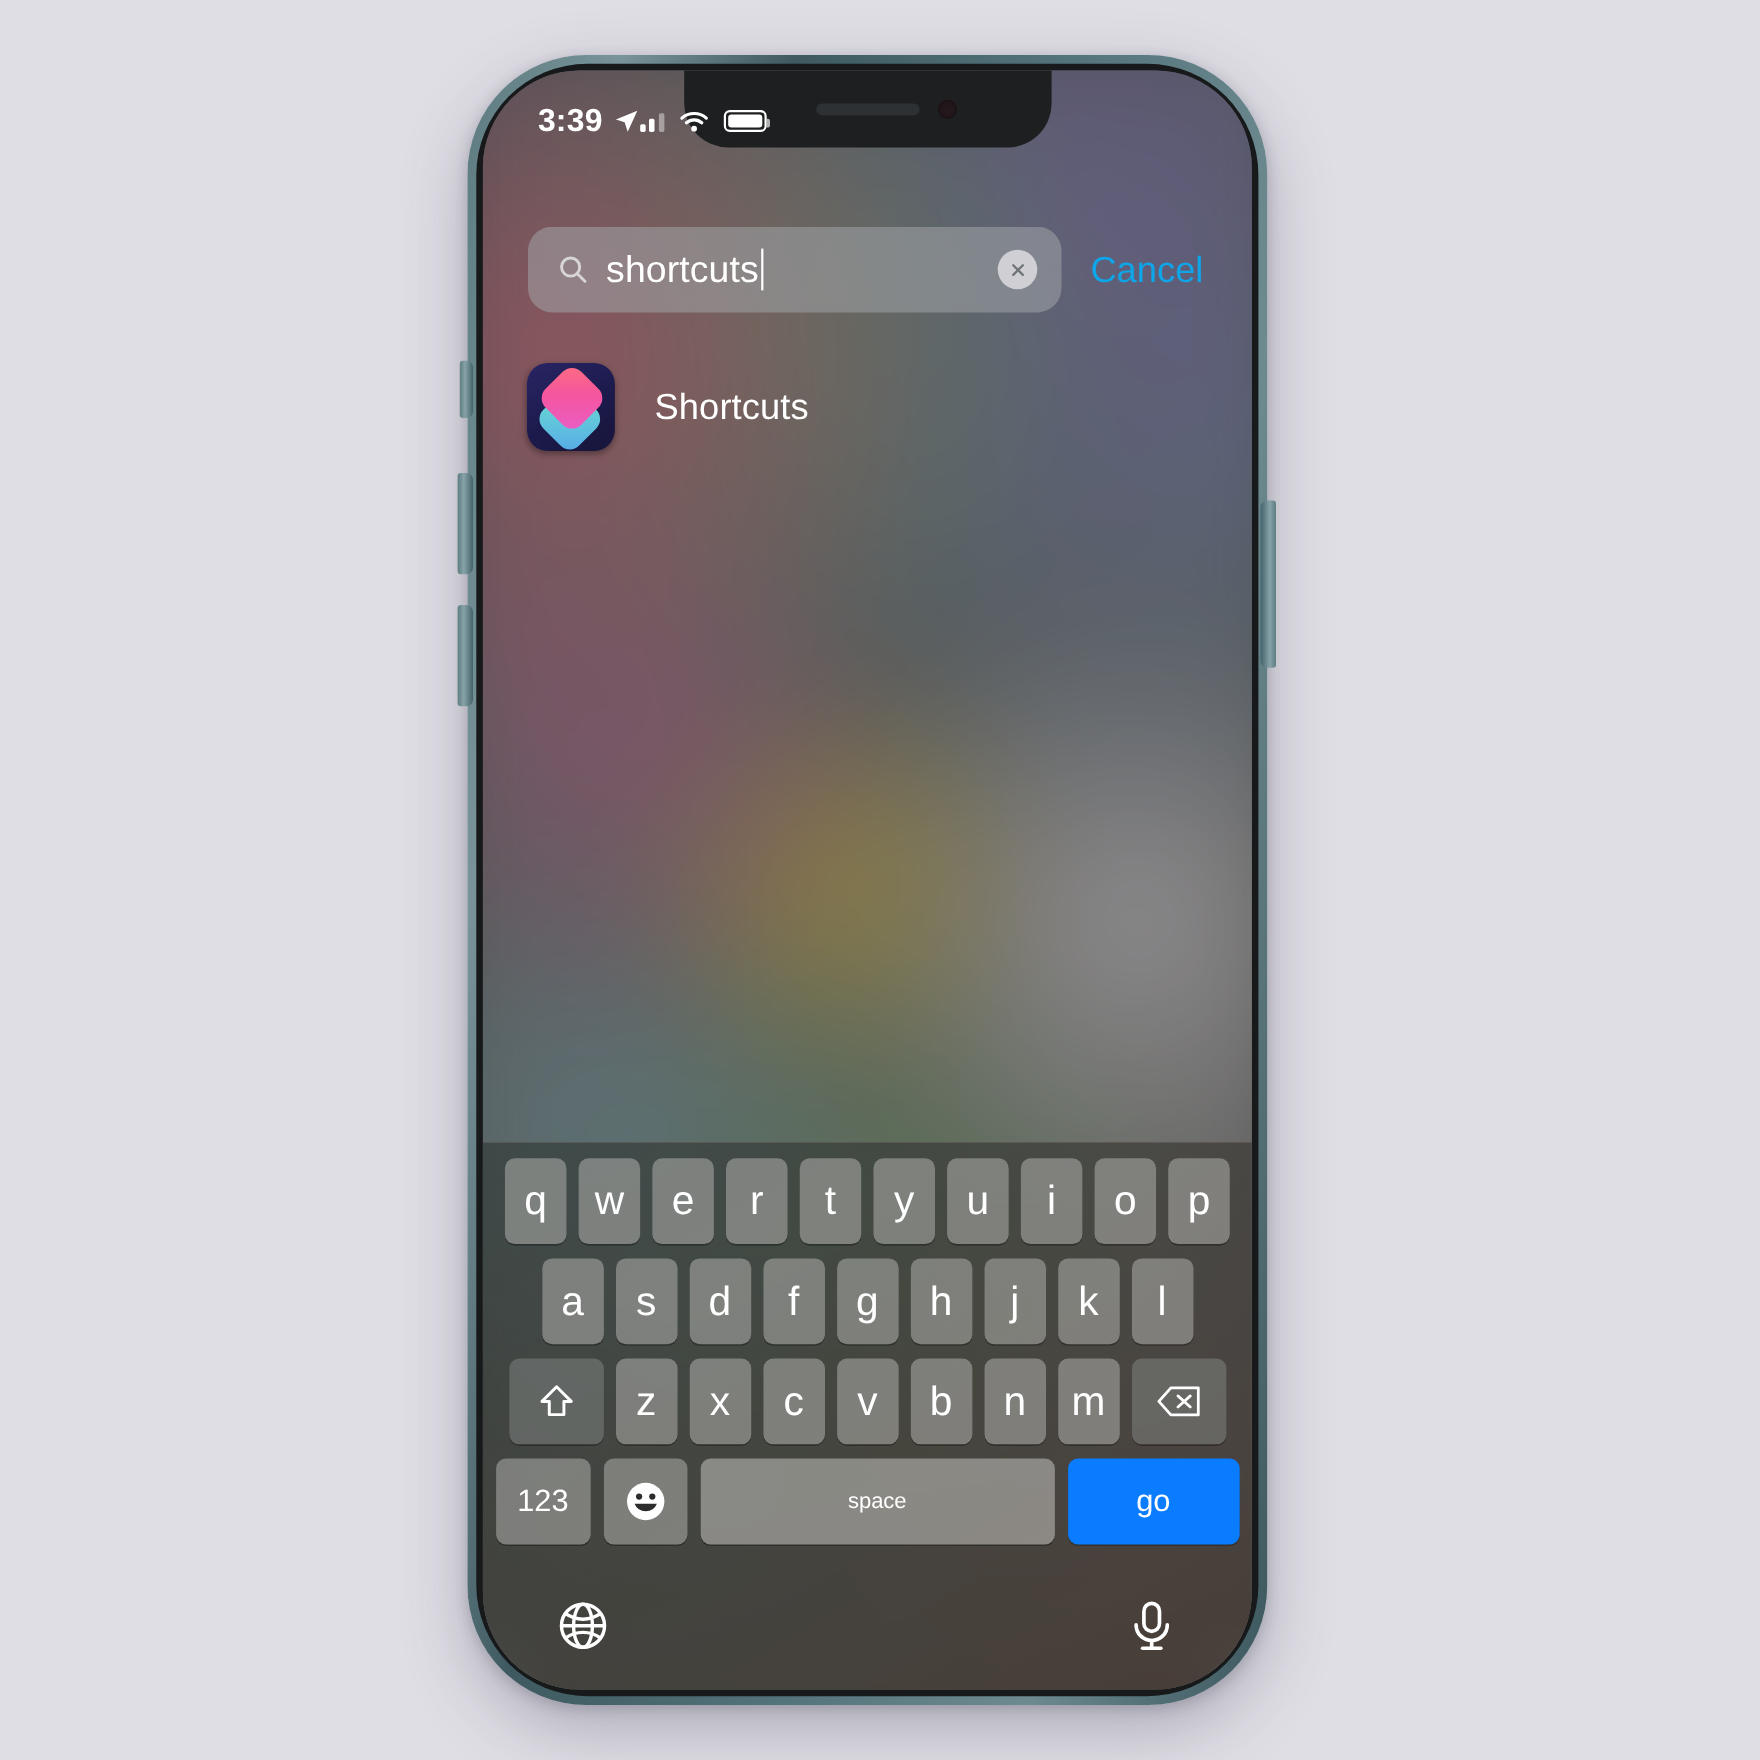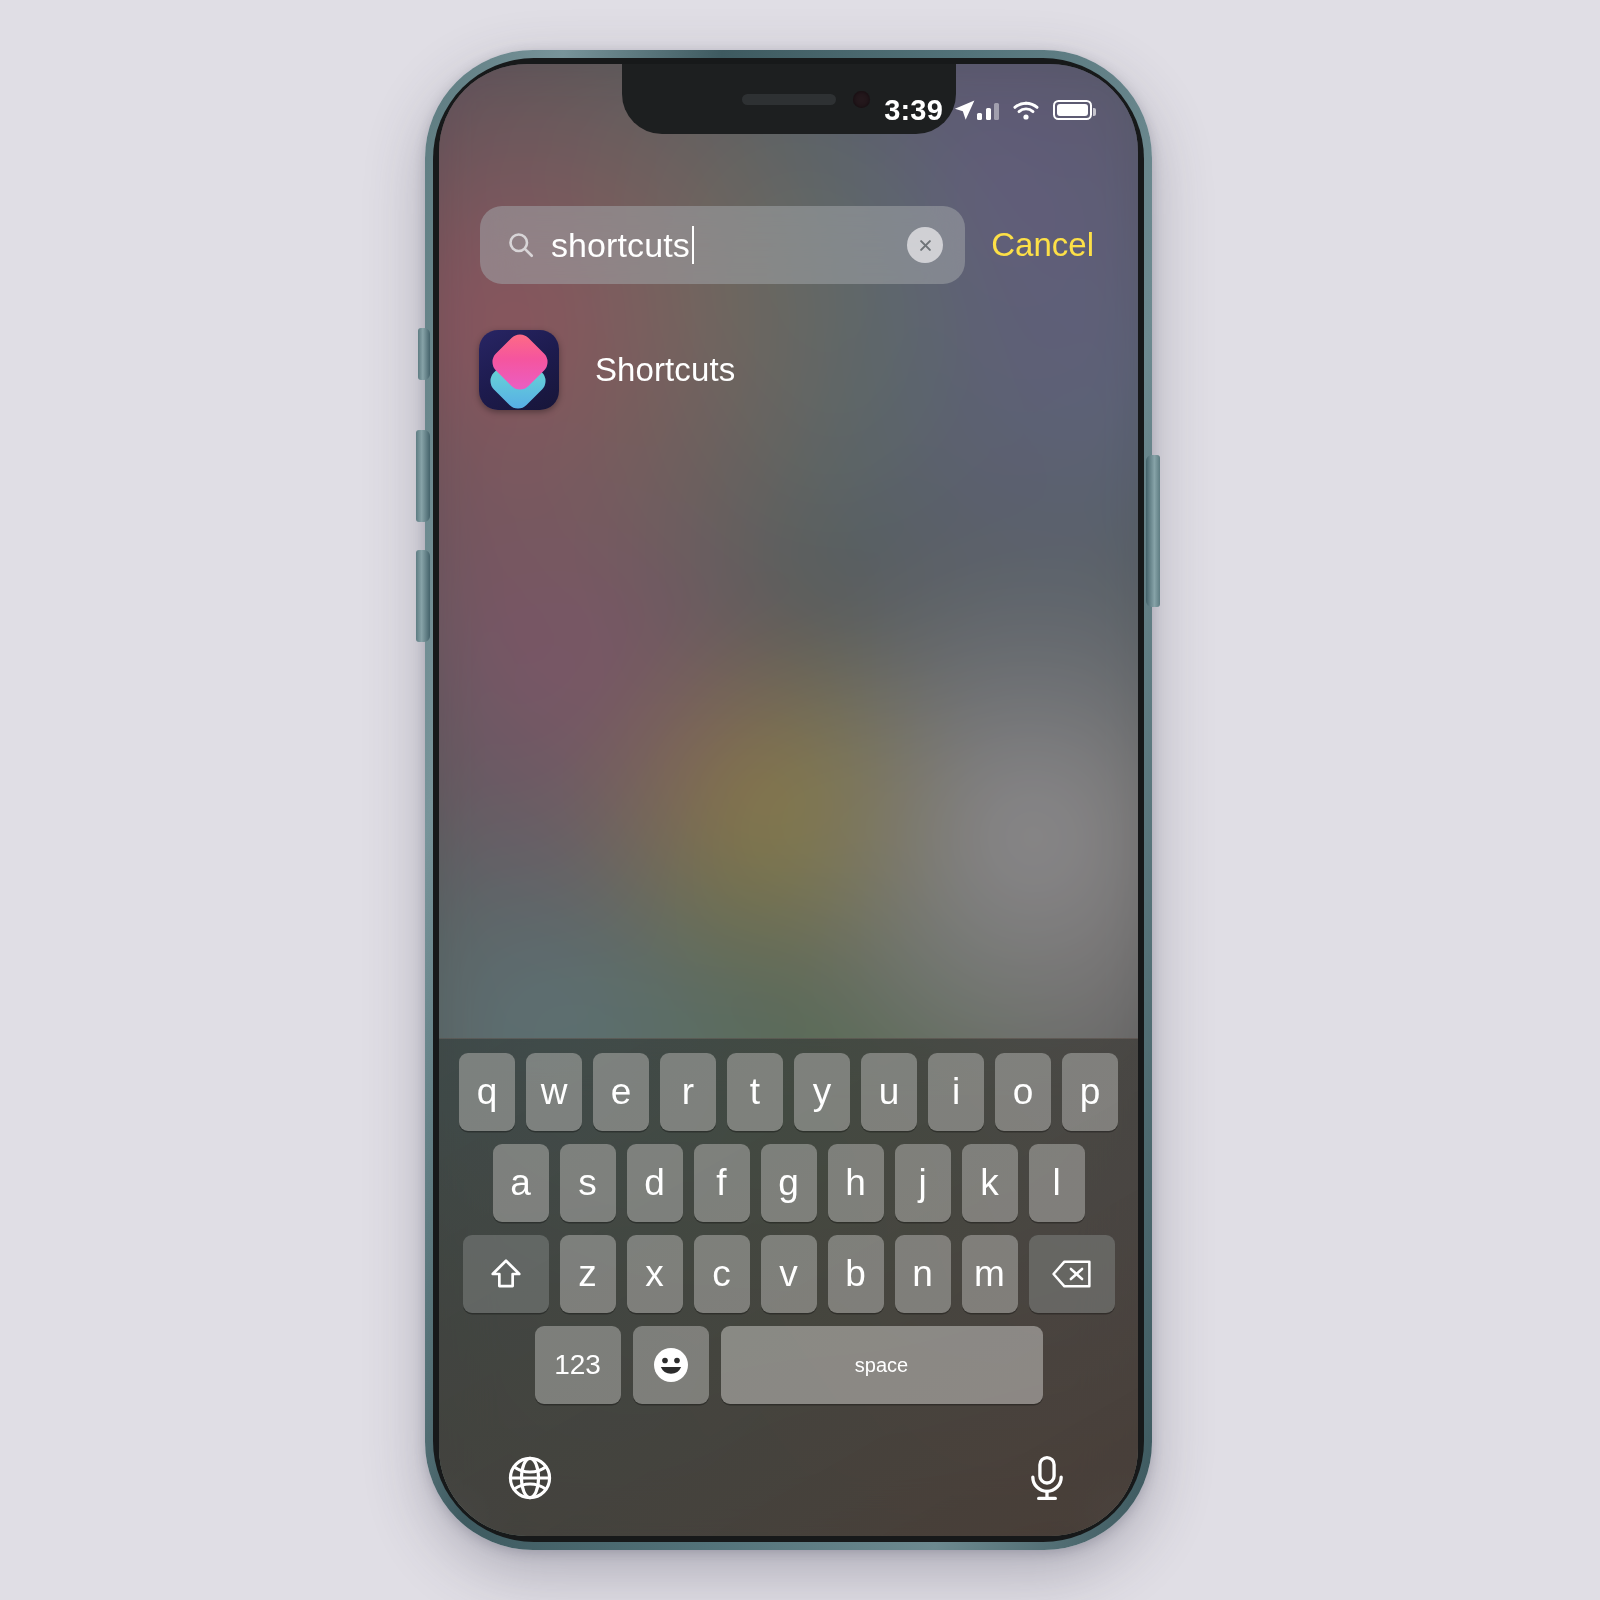--- a/index.html
+++ b/index.html
@@ -74,21 +74,21 @@
   }
   #notch-camera{
     position:absolute; left:231px; top:29px;
     width:17px; height:17px; border-radius:50%;
     background:#24181c; box-shadow:inset 0 0 4px #120b0e;
   }
 
   
   #status-bar{
     position:absolute; left:0; right:0; top:0; height:80px; z-index:45;
-    display:flex; align-items:center; justify-content:flex-end;
+    display:flex; align-items:center; justify-content:flex-start;
     padding:0 46px 0 50px;
   }
   #status-left{ display:flex; align-items:center; gap:9px; padding-top:12px;}
   #status-time{ color:#fff; font-size:29px; font-weight:700; letter-spacing:.2px; }
   #status-right{ display:flex; align-items:center; gap:13px; padding-top:12px;}
 
   .sig-bars{ display:flex; align-items:flex-end; gap:3.5px; height:19px; }
   .sig-bars i{ display:block; width:5px; border-radius:1.5px; background:#fff; }
   .sig-bars i:nth-child(1){ height:7px; }
   .sig-bars i:nth-child(2){ height:12px; }
@@ -113,21 +113,21 @@
   }
   #search-icon{ width:30px; height:30px; flex:0 0 auto; opacity:.82; }
   #search-value-wrap{ flex:1; display:flex; align-items:center; }
   #search-value{ color:#fff; font-size:34px; letter-spacing:.1px; }
   #search-caret{ width:2.6px; height:38px; background:#fff; margin-left:2px; }
   #clear-button{
     width:36px; height:36px; border-radius:50%;
     background:rgba(225,225,228,.82);
     display:flex; align-items:center; justify-content:center; flex:0 0 auto;
   }
-  #cancel-button{ color:#fde047; font-size:33px; white-space:nowrap; padding-right:4px;text-align:center; }
+  #cancel-button{ color:#0ea5e9; font-size:33px; white-space:nowrap; padding-right:4px;text-align:center; }
 
   
   #results{ position:absolute; left:0; right:0; top:252px; z-index:25; }
   .result-row{ display:flex; align-items:center; gap:36px; padding:14px 40px; }
   .app-icon{
     width:80px; height:80px; border-radius:19px; flex:0 0 auto;
     background:linear-gradient(150deg,#282564 0%,#1d1b4e 50%,#171538 100%);
     position:relative; overflow:hidden;
     box-shadow:0 2px 6px rgba(0,0,0,.35);
   }
@@ -312,20 +312,21 @@
           <span>
             <svg width="40" height="40" viewBox="0 0 24 24">
               <circle cx="12" cy="12" r="10.2" fill="#fff"></circle>
               <circle cx="8.4" cy="9.3" r="1.7" fill="#2c2c2c"></circle>
               <circle cx="15.6" cy="9.3" r="1.7" fill="#2c2c2c"></circle>
               <path d="M5.9 13.2 A6.6 6.6 0 0 0 18.1 13.2 Z" fill="#2c2c2c"></path>
             </svg>
           </span>
         </div>
         <div class="key" id="key-space">space</div>
+        <div class="key" id="key-go">go</div>
       </div>
 
       <div id="kbd-bottom">
         <span class="kbd-bottom-icon">
           <svg width="50" height="50" viewBox="0 0 24 24">
             <circle cx="12" cy="12" r="9.4" fill="none" stroke="#fff" stroke-width="1.5"></circle>
             <ellipse cx="12" cy="12" rx="4.1" ry="9.4" fill="none" stroke="#fff" stroke-width="1.5"></ellipse>
             <line x1="2.6" y1="12" x2="21.4" y2="12" stroke="#fff" stroke-width="1.5"></line>
             <path d="M4.3 6.6 A13 13 0 0 0 19.7 6.6" fill="none" stroke="#fff" stroke-width="1.5"></path>
             <path d="M4.3 17.4 A13 13 0 0 1 19.7 17.4" fill="none" stroke="#fff" stroke-width="1.5"></path>

